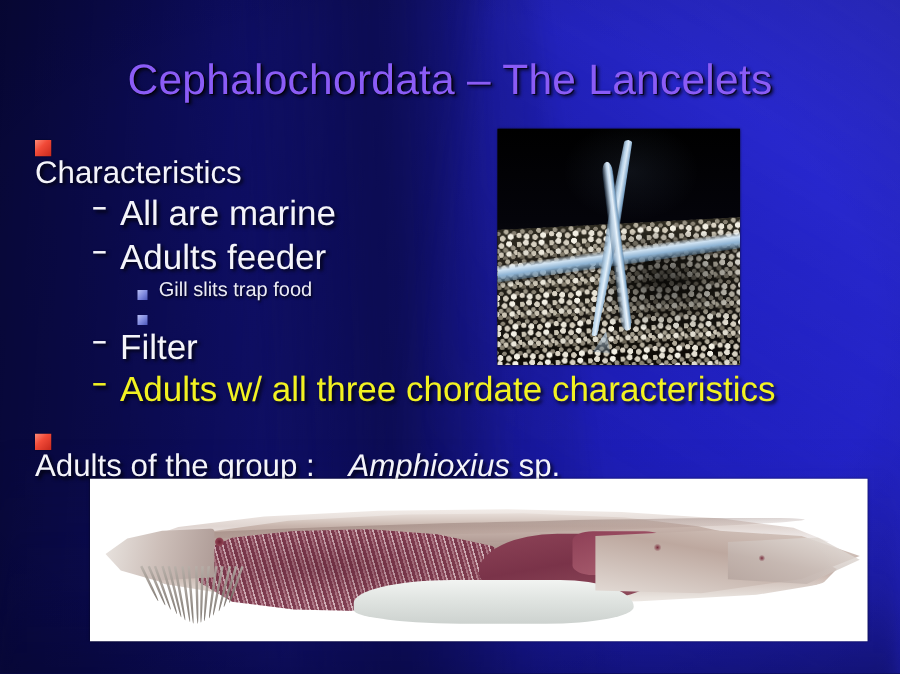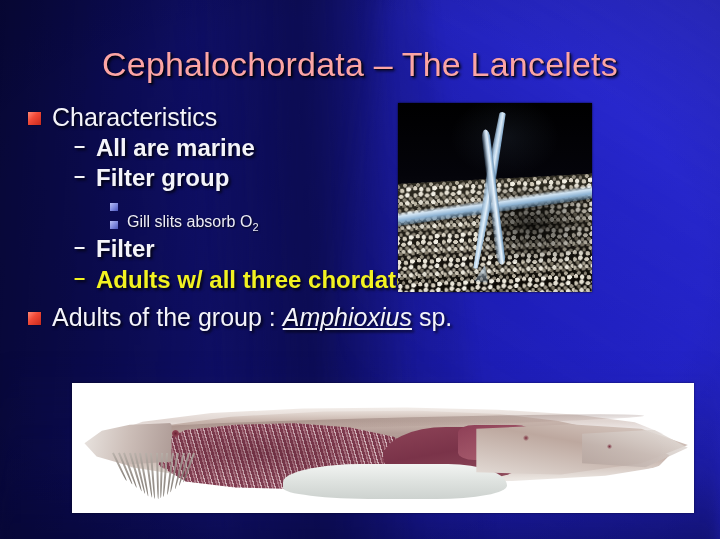--- a/index.html
+++ b/index.html
@@ -60,21 +60,21 @@
     inset: 0;
     background: radial-gradient(ellipse 95% 90% at 48% 50%, rgba(0,0,0,0) 52%, rgba(0,0,20,0.38) 100%);
   }
 
   
   .title {
     position: absolute;
     left: 0; right: 0;
     top: 45px;
     text-align: center;
-    color: #fca5a5;
+    color: #8b5cf6;
     font-size: 34px;
     font-weight: 400;
     letter-spacing: 0.2px;
     text-shadow: 2px 2px 3px rgba(0,0,0,0.85), 1px 1px 0 rgba(0,0,0,0.6);
     white-space: nowrap;
   }
 
   
   .body {
     position: absolute;
@@ -83,20 +83,21 @@
     width: 640px;
   }
   .row {
     display: flex;
     align-items: flex-start;
     line-height: 1.05;
   }
   
   .lvl1 {
     margin-bottom: 5px;
+    flex-direction: column;
   }
   .sq-red {
     flex: 0 0 auto;
     width: 13px; height: 13px;
     margin-top: 8px;
     margin-right: 11px;
     background: linear-gradient(135deg, #ff8a78 0%, #f14a38 42%, #c7281c 100%);
     box-shadow: 0 0 1px rgba(0,0,0,0.7);
   }
   .lvl1 .txt {
@@ -111,22 +112,22 @@
     margin-bottom: 5px;
   }
   .dash {
     flex: 0 0 auto;
     width: 22px;
     font-size: 20px;
     font-weight: bold;
     text-shadow: 2px 2px 3px rgba(0,0,0,0.8);
   }
   .lvl2 .txt {
-    font-size: 24px;
-    font-weight: bold;
+    font-size: 28px;
+    font-weight: normal;
     text-shadow: 2px 2px 3px rgba(0,0,0,0.8);
   }
   .white { color: #f4f4fa; }
   .yellow { color: #f2f221; }
   
   .lvl3 {
     margin-left: 82px;
     margin-bottom: 3px;
   }
   .sq-blue {
@@ -142,20 +143,21 @@
     font-weight: 400;
     text-shadow: 1px 1px 2px rgba(0,0,0,0.8);
   }
   .lvl3 .txt sub { font-size: 11px; }
 
   .example-row { margin-top: 12px; }
   .example-row .txt { font-size: 25px; }
   .sp-italic {
     font-style: italic;
     text-decoration: underline;
+    margin-left: 20px;
   }
 
   
   .photo1 {
     position: absolute;
     left: 398px;
     top: 103px;
     width: 194px;
     height: 189px;
     overflow: hidden;
@@ -460,30 +462,30 @@
       <div class="txt">Characteristics</div>
     </div>
 
     <div class="row lvl2">
       <div class="dash white">–</div>
       <div class="txt white">All are marine</div>
     </div>
 
     <div class="row lvl2">
       <div class="dash white">–</div>
-      <div class="txt white">Filter group</div>
+      <div class="txt white">Adults feeder</div>
     </div>
 
     <div class="row lvl3">
       <div class="sq-blue"></div>
+      <div class="txt">Gill slits trap food</div>
     </div>
 
     <div class="row lvl3">
       <div class="sq-blue"></div>
-      <div class="txt"><span>Gill slits absorb O</span><sub>2</sub></div>
     </div>
 
     <div class="row lvl2">
       <div class="dash white">–</div>
       <div class="txt white">Filter</div>
     </div>
 
     <div class="row lvl2">
       <div class="dash yellow">–</div>
       <div class="txt yellow">Adults w/ all three chordate characteristics</div>

